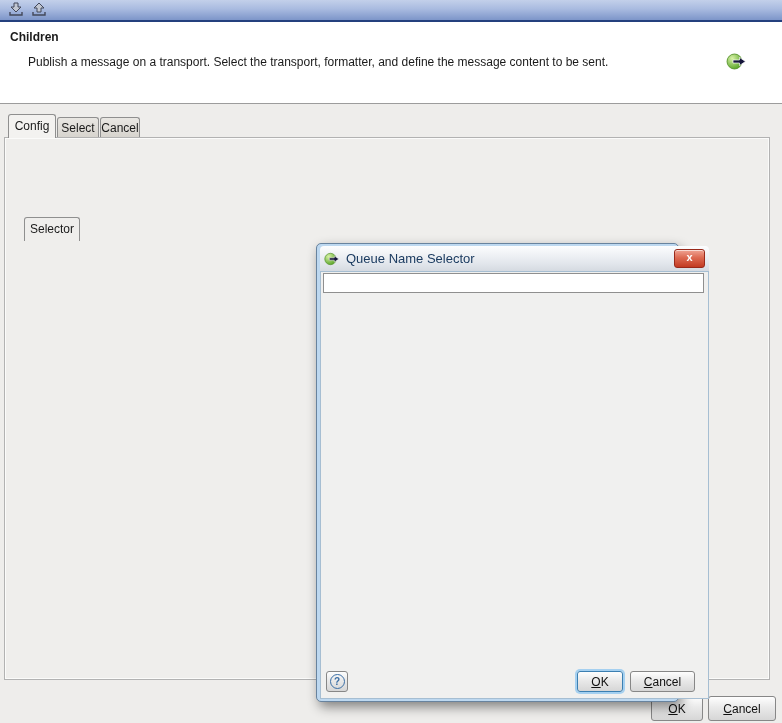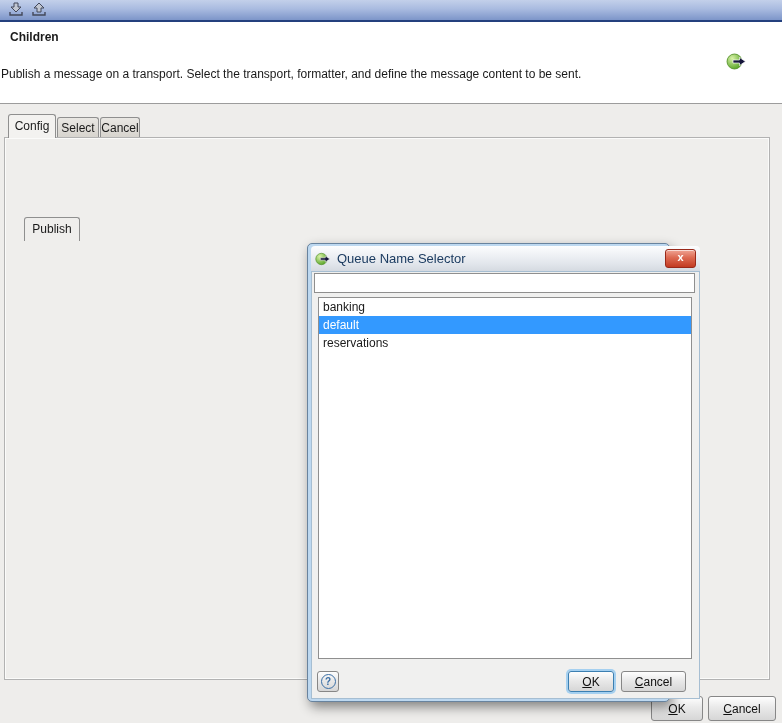--- a/index.html
+++ b/index.html
@@ -81,21 +81,21 @@
     <button class="tbtn abs" style="left:29px;top:2px;">
       <svg width="16" height="15" viewBox="0 0 16 15">
         <path d="M6 10V6H3l5-5 5 5h-3v4z" fill="#c2c7d2" stroke="#43485a" stroke-width="1"></path>
         <path d="M2 10v3h12v-3" fill="none" stroke="#43485a" stroke-width="1.4"></path>
       </svg>
     </button>
   </div>
 
   <div class="abs hdr">
     <div class="abs htitle" style="left:10px;top:8px;">Children</div>
-    <div class="abs" style="left:1px;top:33px;width:640px;margin-top:12px;">Publish a message on a transport. Select the transport, formatter, and define the message content to be sent.</div>
+    <div class="abs" style="left:28px;top:33px;width:640px;">Publish a message on a transport. Select the transport, formatter, and define the message content to be sent.</div>
     <svg class="abs" style="left:726px;top:29px;" width="21" height="21" viewBox="0 0 21 21">
       <defs>
           <radialGradient id="gg" cx="35%" cy="30%" r="75%">
         <stop offset="0" stop-color="#d9f2a8"></stop>
             <stop offset="1" stop-color="#56a325"></stop>
       </radialGradient>
         </defs>
       <circle cx="8.5" cy="10.5" r="7.5" fill="url(#gg)" stroke="#4e8c22" stroke-width="0.8"></circle>
       <polygon points="7,9 13.5,9 13.5,6.4 19.5,10.5 13.5,14.6 13.5,12 7,12" fill="#15153a" stroke="#fff" stroke-width="0.7"></polygon>
     </svg>
@@ -139,21 +139,21 @@
   <div class="abs sechdr" style="left:12px;top:189px;width:758px;height:24px;">
     <span>Message Header</span>
   </div>
   <button class="abs" style="left:733px;top:191px;width:19px;height:19px;border-radius:50%;border:1px solid #8b9ac8;background:#f4f6fc;padding:0;cursor:pointer;">
     <svg width="15" height="13" viewBox="0 0 15 13">
       <path d="M4 6 L7.5 2.8 L11 6" fill="none" stroke="#3a5fa8" stroke-width="1.6"></path>
       <path d="M4 10.2 L7.5 7 L11 10.2" fill="none" stroke="#3a5fa8" stroke-width="1.6"></path>
     </svg>
   </button>
 
-  <div class="abs tab active" style="left:24px;top:217px;width:56px;height:24px;z-index:2;background:#efeeec;"><span>Publish</span></div>
+  <div class="abs tab active" style="left:24px;top:217px;width:56px;height:24px;z-index:2;background:#efeeec;"><span>Selector</span></div>
   <div class="abs tab" style="left:82px;top:220px;width:46px;height:21px;"><span>Config</span></div>
   <div class="abs tab" style="left:130px;top:220px;width:46px;height:21px;"><span>Report</span></div>
   <div class="abs tab" style="left:178px;top:220px;width:54px;height:21px;"><span>Context</span></div>
   <div class="abs tab" style="left:234px;top:220px;width:66px;height:21px;"><span>Identifiers</span></div>
   <div class="abs tab" style="left:302px;top:220px;width:86px;height:21px;"><span>Segmentation</span></div>
 
   <div class="abs panel" style="left:12px;top:240px;width:756px;height:105px;box-shadow:none;"></div>
   <span class="abs lbl" style="left:22px;top:252px;">Queue</span>
   <div class="abs combo" style="left:115px;top:248px;width:196px;height:22px;">
     <span class="sp"></span>
@@ -305,36 +305,31 @@
     </div>
   </div>
 
   <button class="abs btn" style="left:651px;top:696px;width:52px;height:25px;z-index:5;">
       <span class="mn">OK</span>
     </button>
   <button class="abs btn" style="left:708px;top:696px;width:68px;height:25px;z-index:5;">
       <span class="mn">Cancel</span>
     </button>
 
-  <div class="abs dialog" style="left:307px;top:243px;width:363px;height:459px;">
+  <div class="abs dialog" style="left:316px;top:243px;width:363px;height:459px;">
     <div class="dlg-title">
       <svg width="16" height="16" viewBox="0 0 21 21">
         <circle cx="8.5" cy="10.5" r="7.5" fill="url(#gg)" stroke="#4e8c22" stroke-width="0.8"></circle>
         <polygon points="7,9 13.5,9 13.5,6.4 19.5,10.5 13.5,14.6 13.5,12 7,12" fill="#15153a" stroke="#fff" stroke-width="0.7"></polygon>
       </svg>
       <span class="ttl">Queue Name Selector</span>
       <span class="closebtn"><span>x</span></span>
     </div>
     <div class="dlg-body"></div>
     <input class="abs" style="left: 6px; top: 29px; width: 381px; height: 20px; border: 1px solid rgb(143, 143, 143); box-sizing: border-box; font: 12px &quot;Liberation Sans&quot;, sans-serif; padding: 0px 4px;" value="">
-    <div class="abs sunken" style="left:10px;top:53px;width:374px;height:362px;border-color:#8f8f8f;">
-      <div class="listitem">banking</div>
-      <div class="listitem sel">default</div>
-      <div class="listitem">reservations</div>
-    </div>
     <button class="abs btn" style="left:9px;top:427px;width:22px;height:21px;">
       <span style="width:15px;height:15px;border:1.4px solid #3a6ea5;border-radius:50%;color:#3a6ea5;font-size:10px;font-weight:bold;display:flex;align-items:center;justify-content:center;box-sizing:border-box;">?</span>
     </button>
     <button class="abs btn default" style="left:260px;top:427px;width:46px;height:21px;">
         <span class="mn">OK</span>
       </button>
     <button class="abs btn" style="left:313px;top:427px;width:65px;height:21px;">
         <span class="mn">Cancel</span>
       </button>
   </div>

